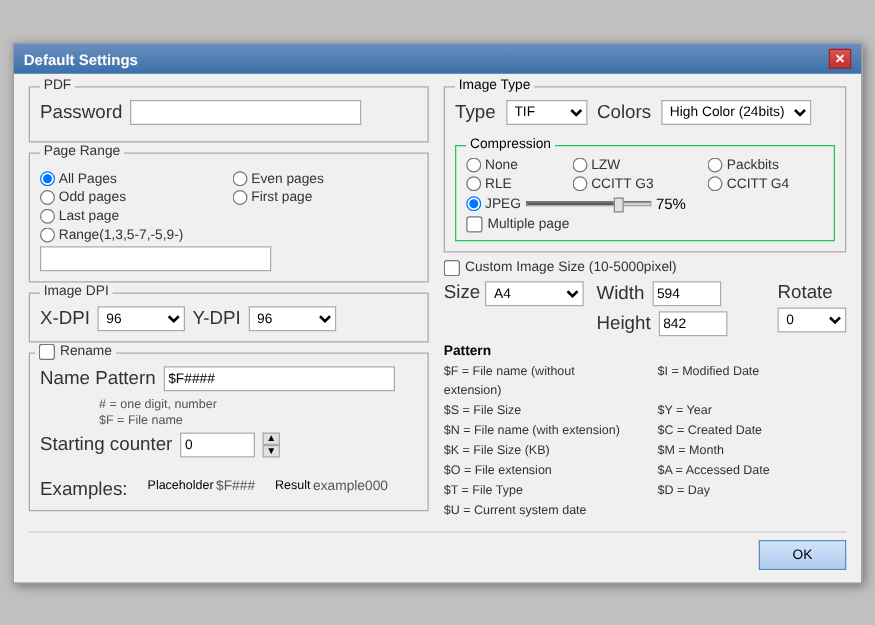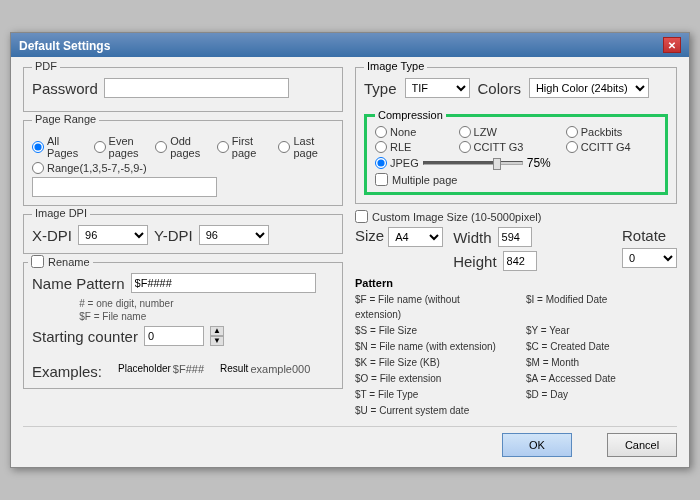--- a/index.html
+++ b/index.html
@@ -108,21 +108,21 @@
       font-size: 11px;
       height: 20px;
     }
 
     .input-password {
       width: 185px;
     }
 
     .radio-group {
       display: grid;
-      grid-template-columns: 1fr 1fr 1fr 1fr 1fr;
+      grid-template-columns: 1fr 1fr;
       gap: 3px 6px;
       margin-top: 4px;
     }
 
     .radio-item {
       display: flex;
       align-items: center;
       gap: 3px;
       font-size: 11px;
       color: #333;
@@ -159,21 +159,21 @@
 
     .select-type {
       width: 65px;
     }
 
     .select-colors {
       width: 120px;
     }
 
     .select-size {
-      width: 55px;
+      width: 79px;
     }
 
     .select-rotate {
       width: 55px;
     }
 
     .checkbox-item {
       display: flex;
       align-items: center;
       gap: 4px;
@@ -299,21 +299,21 @@
       gap: 4px;
     }
 
     .wh-row {
       display: flex;
       align-items: center;
       gap: 6px;
     }
 
     .wh-input {
-      width: 34px;
+      width: 55px;
       height: 20px;
     }
 
     
     .pattern-section {
       margin-top: 6px;
     }
 
     .pattern-title {
       font-weight: bold;
@@ -373,21 +373,21 @@
     .image-type-box-label {
       position: absolute;
       top: -8px;
       left: 8px;
       background: #f0f0f0;
       padding: 0 3px;
       font-size: 11px;
     }
 
     .compression-box {
-      border: 3px solid #22c55e;
+      border: 1px solid #22c55e;
       padding: 5px 8px 6px 8px;
       position: relative;
       margin-top: 16px;
     }
     .compression-box-label {
       position: absolute;
       top: -8px;
       left: 8px;
       background: #f0f0f0;
       padding: 0 3px;
@@ -627,16 +627,15 @@
               <div class="pattern-item">$U = Current system date</div>
               <div class="pattern-item"></div>
             </div>
         </div>
 
       </div>
     </div>
 
     <div class="button-row">
       <button class="btn btn-ok">OK</button>
-      <button class="btn">Cancel</button>
     </div>
   </div>
 </div>
 
 </body></html>

